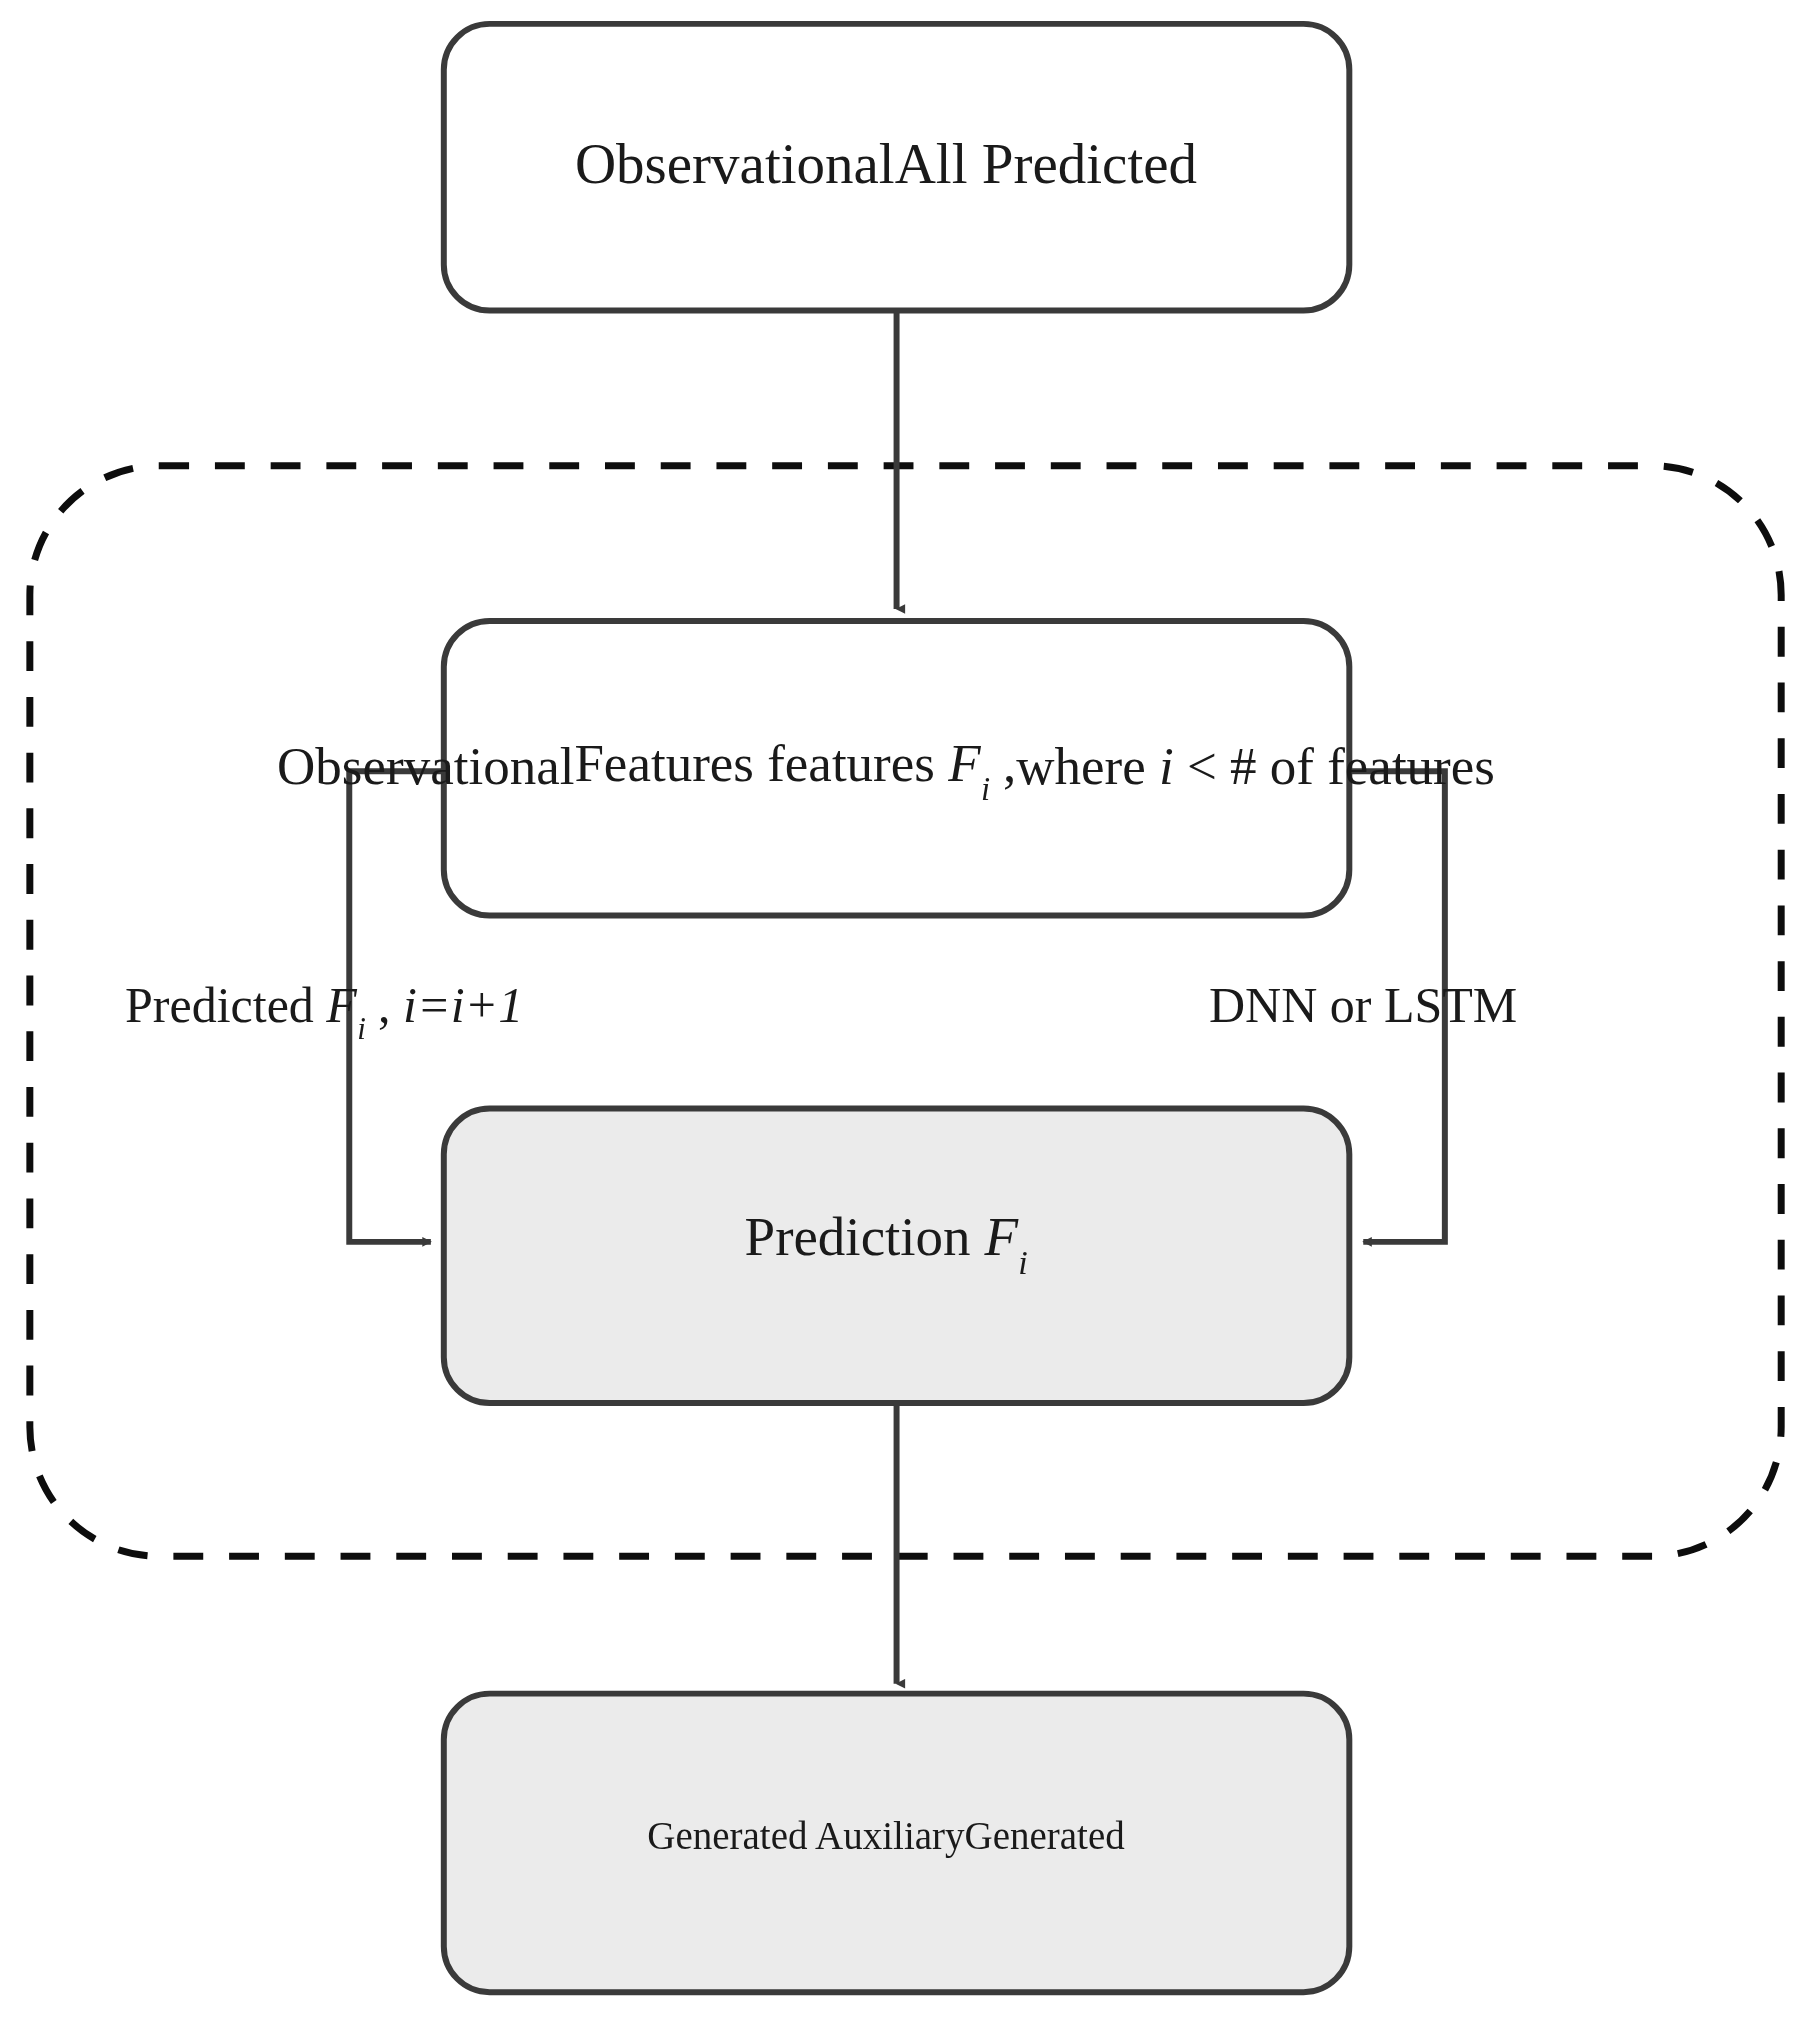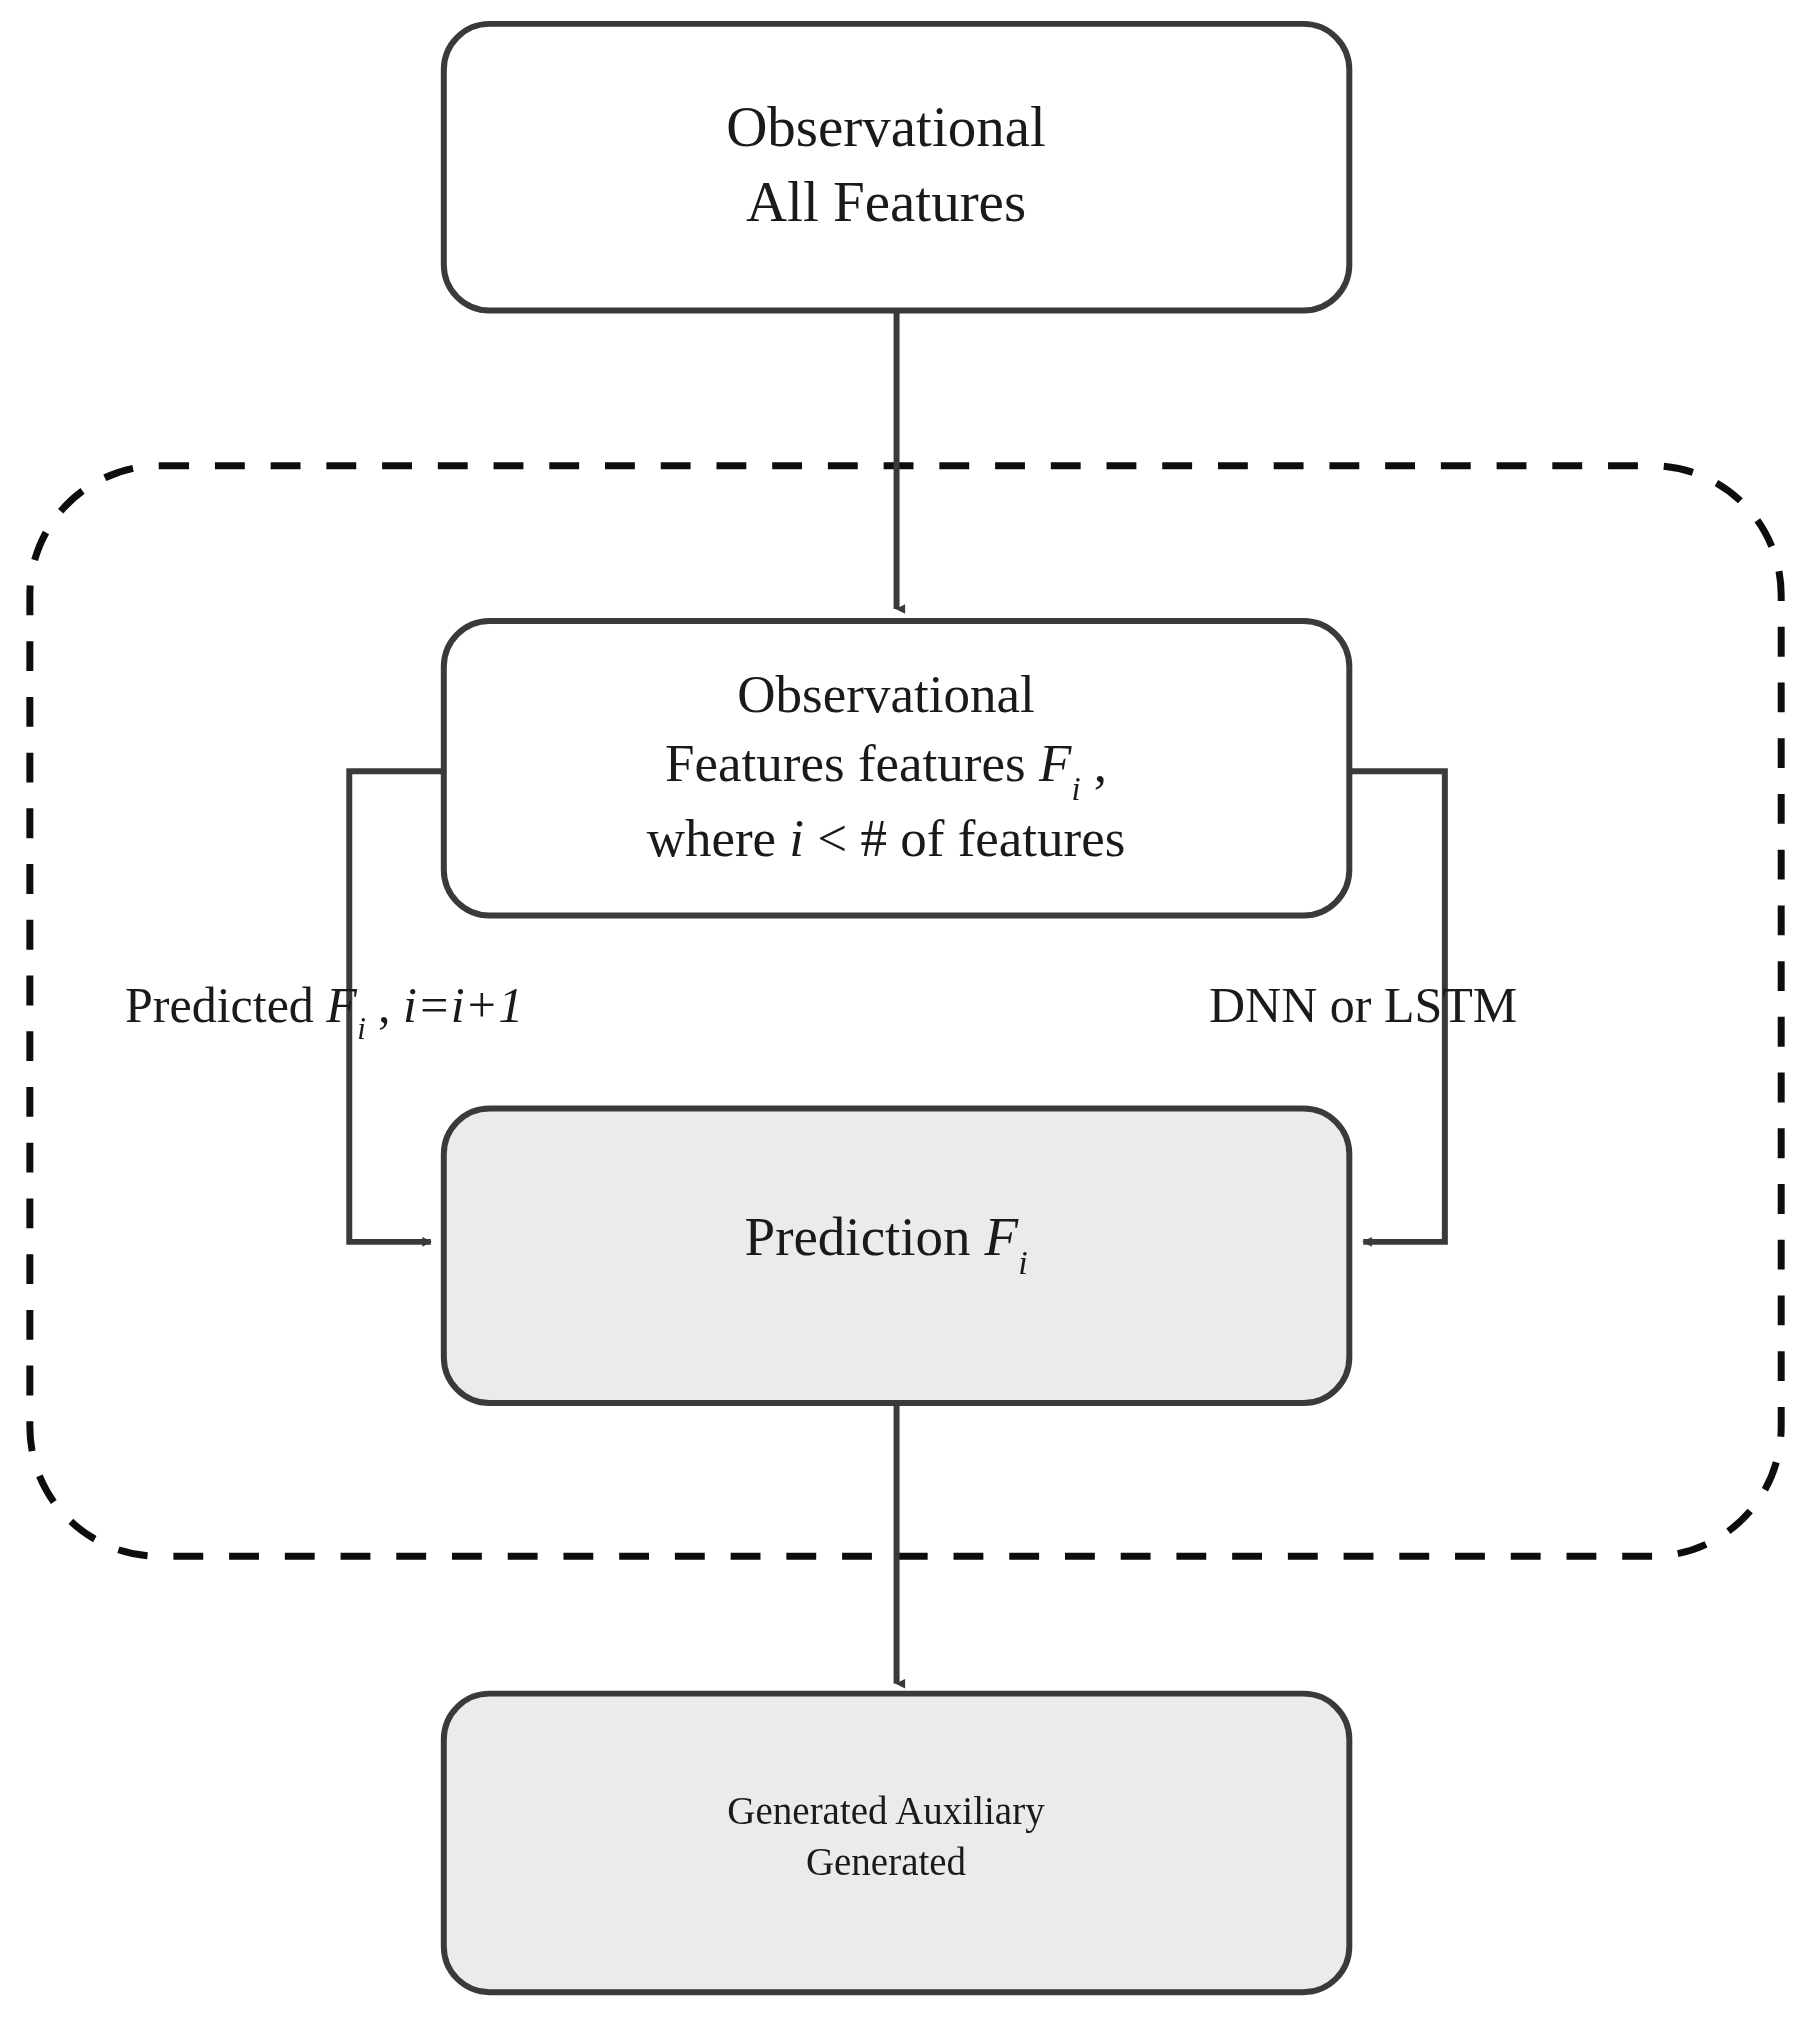--- a/index.html
+++ b/index.html
@@ -21,21 +21,21 @@
   }
   #flow-svg {
     position: absolute;
     inset: 0;
     width: 1820px;
     height: 2024px;
   }
   .node-label {
     position: absolute;
     display: flex;
-    flex-direction: column;
+    flex-direction: row;
     align-items: center;
     justify-content: center;
     text-align: center;
     pointer-events: none;
     line-height: 1.30;
     color: #1a1a1a;
   }
   .node-label .ln { display: block; white-space: nowrap; }
   .edge-label {
     position: absolute;
@@ -108,21 +108,21 @@
 
     <line x1="901" y1="1410" x2="901" y2="1692" stroke="#3a3a3a" stroke-width="6" marker-end="url(#arrow-down)"></line>
 
     <path d="M446,775 L351,775 L351,1248 L433,1248" fill="none" stroke="#3a3a3a" stroke-width="6" marker-end="url(#arrow-right)"></path>
 
     <path d="M1356,775 L1452,775 L1452,1248 L1370,1248" fill="none" stroke="#3a3a3a" stroke-width="6" marker-end="url(#arrow-left)"></path>
   </svg>
 
   <div class="node-label" id="label-observational-all">
     <span class="ln">Observational</span>
-    <span class="ln">All Features</span>
+    <span class="ln">All Predicted</span>
   </div>
 
   <div class="node-label" id="label-observational-subset">
     <span class="ln">Observational</span>
     <span class="ln"><span>Features features </span><span class="it">F</span><span class="sub">i</span><span> ,</span></span>
     <span class="ln"><span>where </span><span class="it">i</span><span> &lt; # of features</span></span>
   </div>
 
   <div class="node-label" id="label-prediction">
     <span class="ln"><span>Prediction </span><span class="it">F</span><span class="sub">i</span></span>

